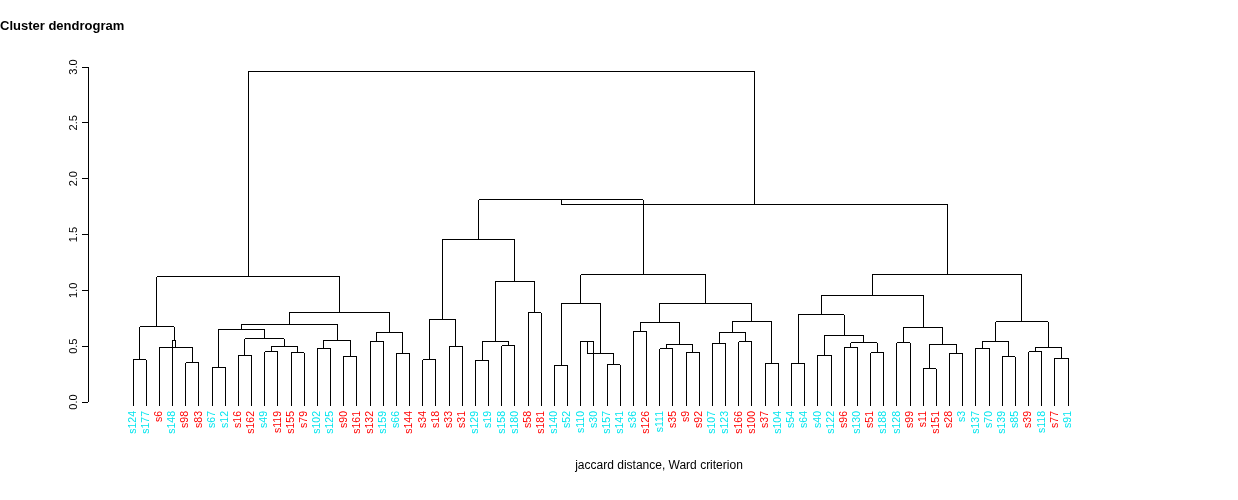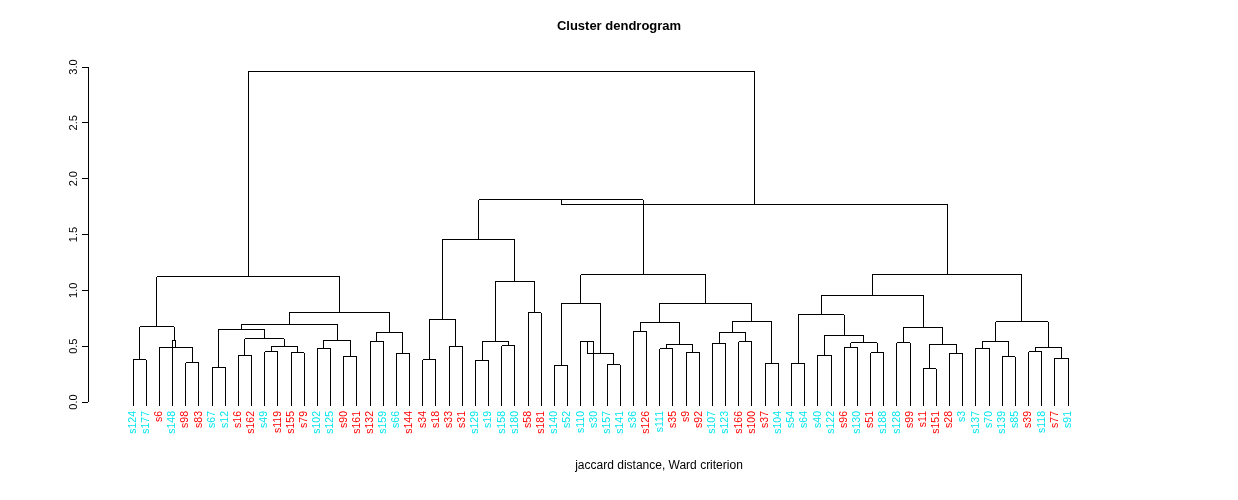--- a/index.html
+++ b/index.html
@@ -1,19 +1,19 @@
 <!DOCTYPE html>
 <html><head>
 <meta charset="utf-8">
 <style>
   html,body{margin:0;padding:0;background:#ffffff;}
   body{width:1238px;height:500px;position:relative;overflow:hidden;
        font-family:"Liberation Sans", sans-serif;color:#000;}
   #plot{position:absolute;left:0;top:0;width:1238px;height:500px;}
-  .title{position:absolute;left:0;top:18px;width:1238px;text-align:center;
+  .title{position:absolute;left:0;top:18px;width:1238px;
          font-size:13px;font-weight:bold;letter-spacing:0px;}
   .xlab{position:absolute;left:0;top:458px;width:1238px;text-align:center;
         font-size:12px;margin-left:40px;}
   svg{display:block;}
   text{font-family:"Liberation Sans", sans-serif;}
 </style>
 </head>
 <body>
 
 <div class="title">Cluster dendrogram</div>

